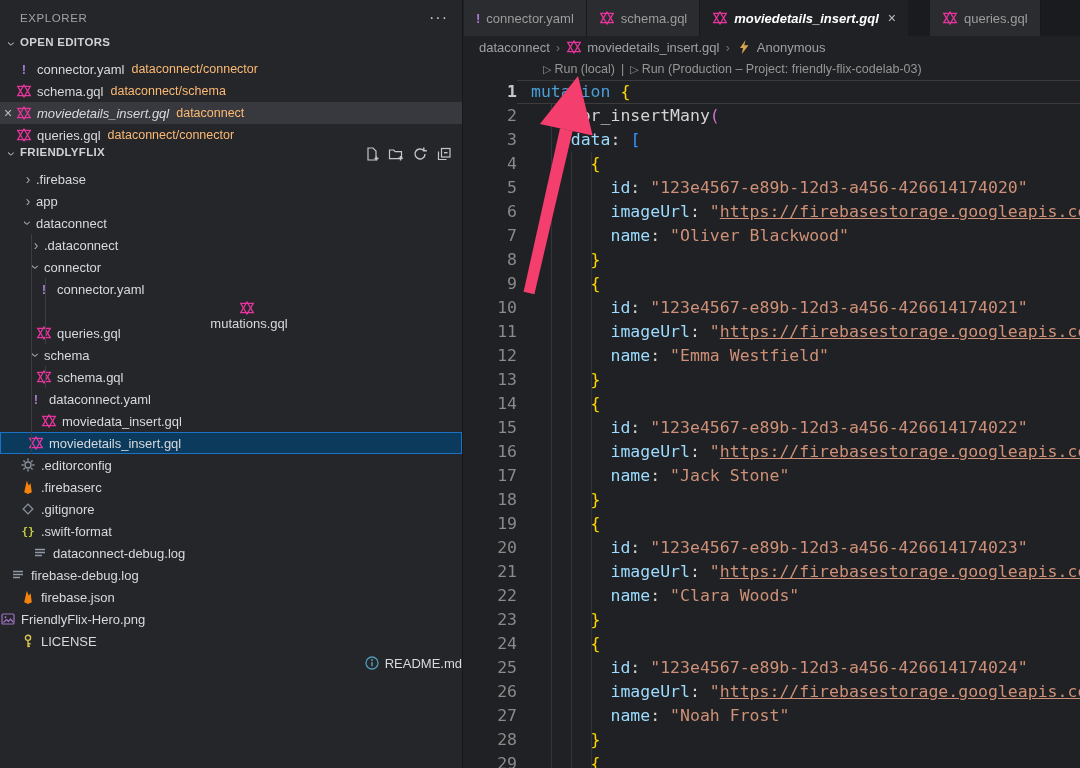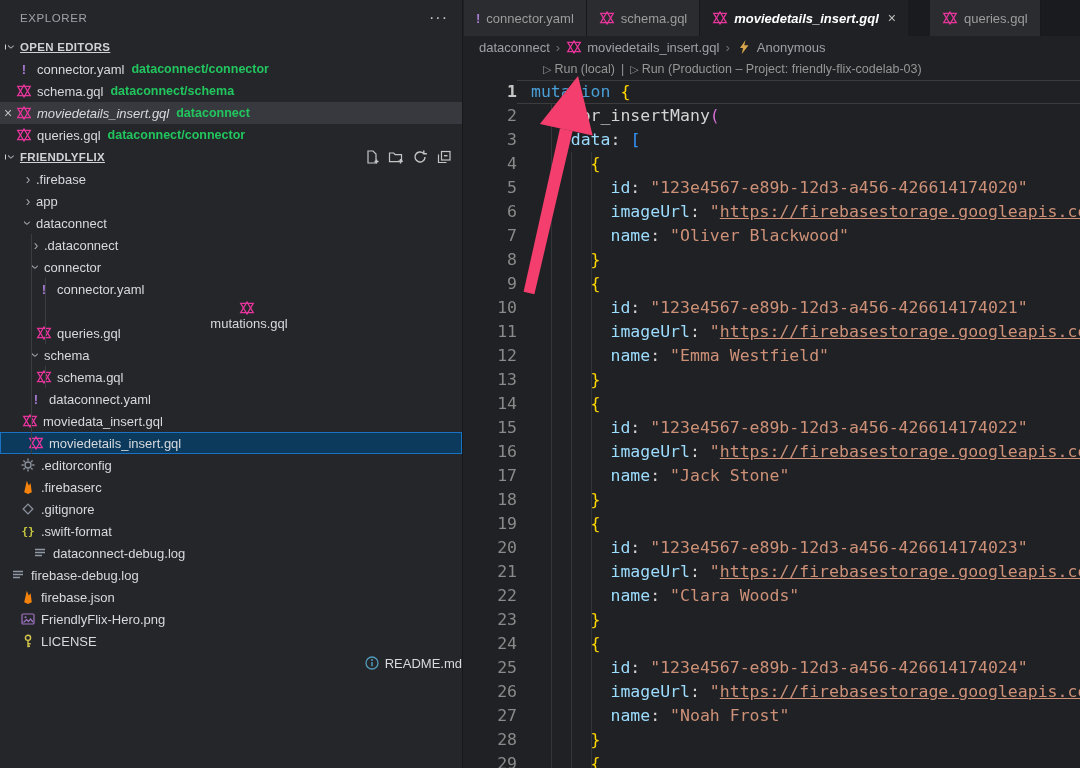--- a/index.html
+++ b/index.html
@@ -7,32 +7,32 @@
               font-family:"Liberation Sans", sans-serif; }
   .app { position:relative; width:1080px; height:768px; }
 
   
   .sidebar { position:absolute; left:0; top:0; width:463px; height:768px;
              background:#24262a; color:#d7d9dd; font-size:13px; border-right:1px solid #17181a; }
   .pane-title { height:36px; display:flex; align-items:center; padding:0 14px 0 20px;
                 color:#9fa3a8; font-size:11.5px; letter-spacing:.6px; }
   .pane-title .grow { flex:1; }
   .ellipsis { color:#c5c5c5; font-size:16px; letter-spacing:1px; cursor:pointer; line-height:10px; }
-  .sect { height:22px; display:flex; align-items:center; padding-left:4px;
-          font-weight:bold; font-size:11.5px; color:#d0d2d6; letter-spacing:.3px; cursor:pointer;text-decoration:underline; }
+  .sect { height:22px; display:flex; align-items:flex-start; padding-left:4px;
+          font-weight:bold; font-size:11.5px; color:#d0d2d6; letter-spacing:.3px; cursor:pointer; }
   .sect .actions { margin-left:auto; padding-right:10px; display:flex; gap:8px; align-items:center; }
   .tw { display:inline-block; width:16px; text-align:center; color:#a6a9ae; font-size:14px;
         font-weight:normal; transition:none; }
   .tw.exp { transform:rotate(90deg); }
   .row { height:22px; display:flex; align-items:center; white-space:nowrap; cursor:pointer; }
   .row .close-slot { width:16px; text-align:center; color:#c0c0c0; font-size:14px; }
   .row .icon { width:16px; text-align:center; margin-right:5px; flex:none; display:inline-flex;
                align-items:center; justify-content:center; }
   .row .lbl { color:#d7d9dd; }
-  .row .desc { color:#22c55e; margin-left:7px; font-size:12.5px;font-weight:bold; }
+  .row .desc { color:#fdba74; margin-left:7px; font-size:12.5px; }
   .row.act { background:#37393e; }
   .row.ital .lbl { font-style:italic; }
   .row.sel { background:#0b3a5d; box-shadow:inset 0 0 0 1px #1b72c2; }
   .tree { position:relative; }
   .guide { position:absolute; width:1px; background:#3a3d42; }
   .mi { display:inline-block; font-size:12px; line-height:1; }
   svg.fi { display:block; }
 
   
   .editor { position:absolute; left:464px; top:0; width:616px; height:768px; background:#1f2124; }
@@ -220,21 +220,21 @@
             </svg>
           </span>
           <span class="lbl">schema.gql</span>
   </div>
         <div class="row" style="padding-left: 28px;">
     <span class="icon">
             <span class="mi" style="color:#a77bd4;font-weight:bold;font-size:13px;">!</span>
           </span>
           <span class="lbl">dataconnect.yaml</span>
   </div>
-        <div class="row" style="padding-left: 22px; text-align: right;">
+        <div class="row" style="padding-left: 41px; text-align: right;">
     <span class="icon">
             <svg class="fi" width="16" height="16" viewBox="0 0 16 16">
               <path d="M8 2 L14.3 12.6 L1.7 12.6 Z" fill="none" stroke="#e5359b" stroke-width="1.3"></path>
               <path d="M8 14 L1.7 3.4 L14.3 3.4 Z" fill="none" stroke="#e5359b" stroke-width="1.3"></path>
             </svg>
           </span>
           <span class="lbl">moviedata_insert.gql</span>
   </div>
         <div class="row sel" style="padding-left: 28px;">
     <span class="icon">
@@ -293,21 +293,21 @@
           <span class="lbl">firebase-debug.log</span>
   </div>
         <div class="row" style="padding-left: 20px;">
     <span class="icon">
             <svg class="fi" width="16" height="16" viewBox="0 0 16 16">
               <path d="M4.2 13.2 L6.8 1.8 L8.8 6.4 L10.6 4.2 L11.8 13.2 L8 15 Z" fill="#f5820b"></path>
             </svg>
           </span>
           <span class="lbl">firebase.json</span>
   </div>
-        <div class="row" style="padding-left: 20px;">
+        <div class="row" style="">
     <span class="icon">
             <svg class="fi" width="16" height="16" viewBox="0 0 16 16">
               <rect x="2" y="3" width="12" height="10" rx="1" fill="none" stroke="#a074c4" stroke-width="1.2"></rect>
               <circle cx="5.5" cy="6.3" r="1" fill="#a074c4"></circle>
               <path d="M3.5 11.5l3-3 2 2 2-2.5 2.5 3" fill="none" stroke="#a074c4" stroke-width="1.2"></path>
             </svg>
           </span>
           <span class="lbl">FriendlyFlix-Hero.png</span>
   </div>
         <div class="row" style="padding-left: 20px;">

